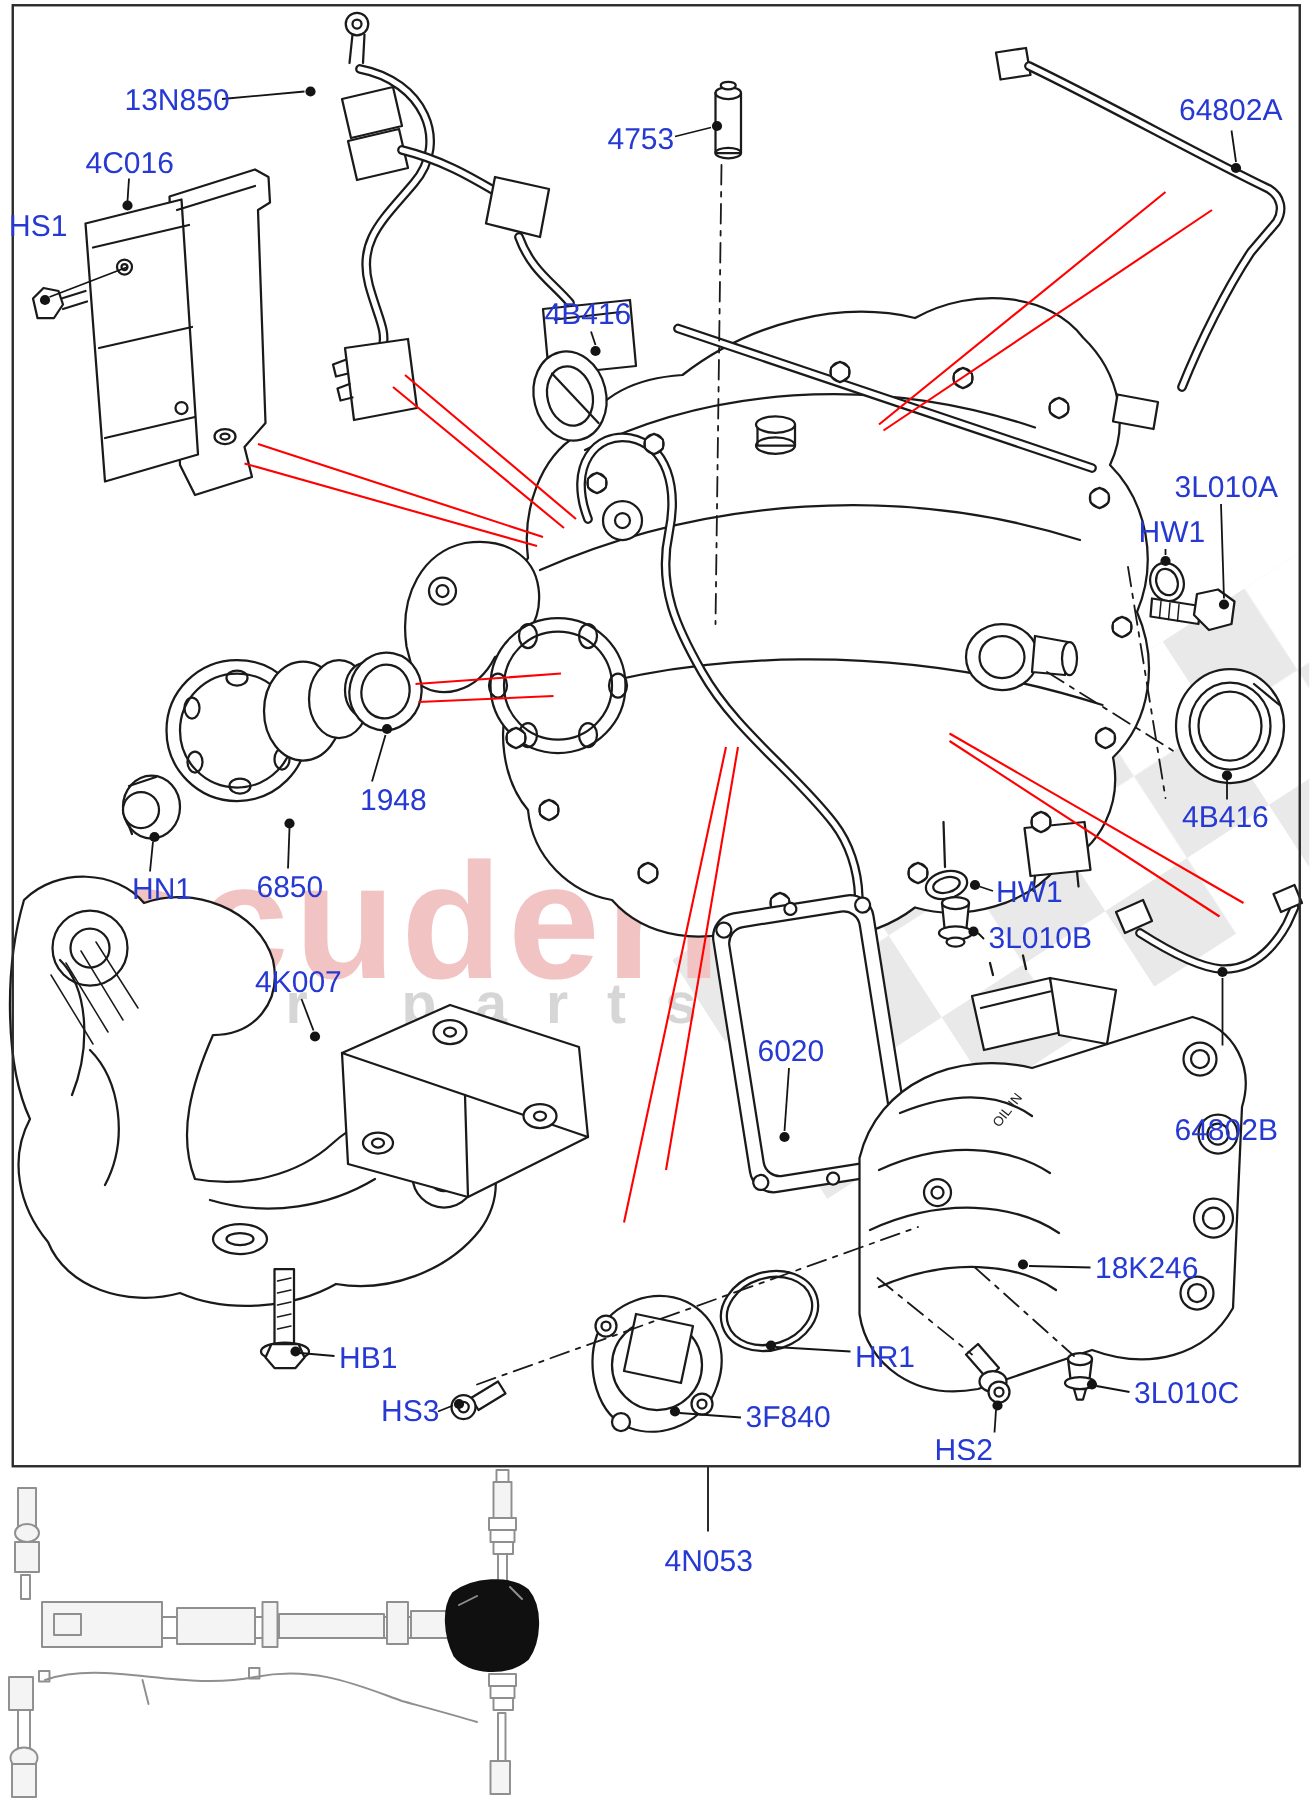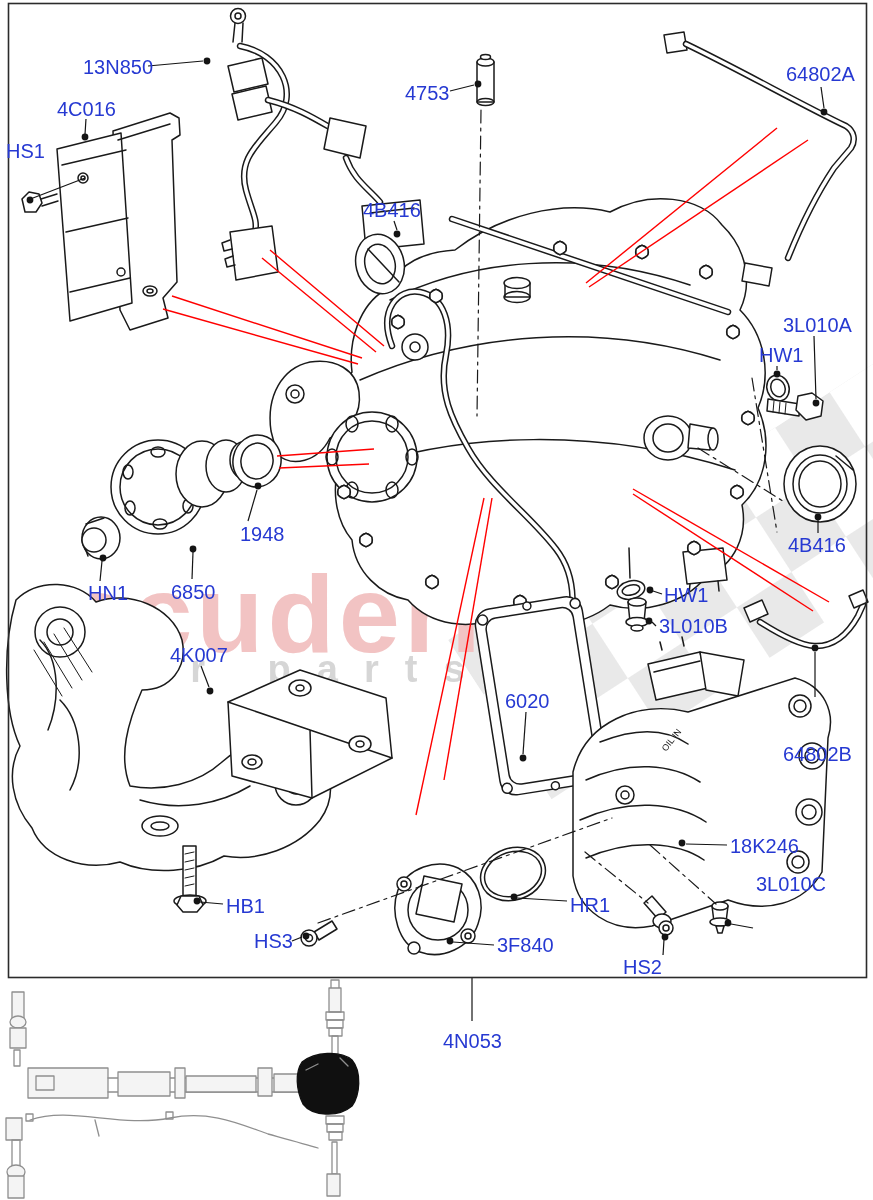--- a/index.html
+++ b/index.html
@@ -447,16 +447,16 @@
       <div class="part-label" style="left: 664px; top: 585px;">HW1</div>
       <div class="part-label" style="left: 659px; top: 616px;">3L010B</div>
       <div class="part-label" style="left: 505px; top: 691px;">6020</div>
       <div class="part-label" style="left: 783px; top: 699px; margin-top: 45px;">64802B</div>
       <div class="part-label" style="left: 730px; top: 836px; text-align: center;">18K246</div>
       <div class="part-label" style="left: 226px; top: 896px;">HB1</div>
       <div class="part-label" style="left: 254px; top: 931px;">HS3</div>
       <div class="part-label" style="left: 497px; top: 935px;">3F840</div>
       <div class="part-label" style="left: 570px; top: 895px;">HR1</div>
       <div class="part-label" style="left: 623px; top: 957px;">HS2</div>
-      <div class="part-label" style="left: 756px; top: 874px;">3L010C</div>
+      <div class="part-label" style="left: 756px; top: 919px;">3L010C</div>
       <div class="part-label" style="left: 443px; top: 1031px;">4N053</div>
     </div>
 </div>
 
 </body></html>

